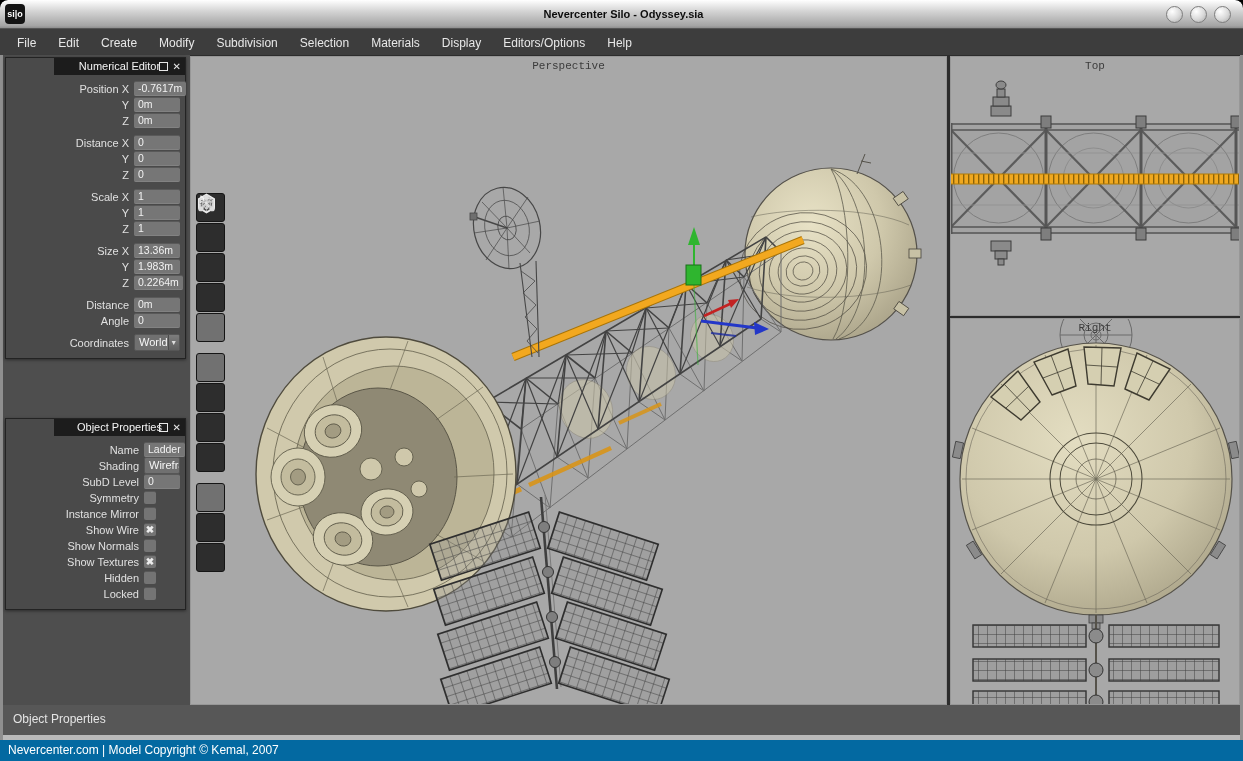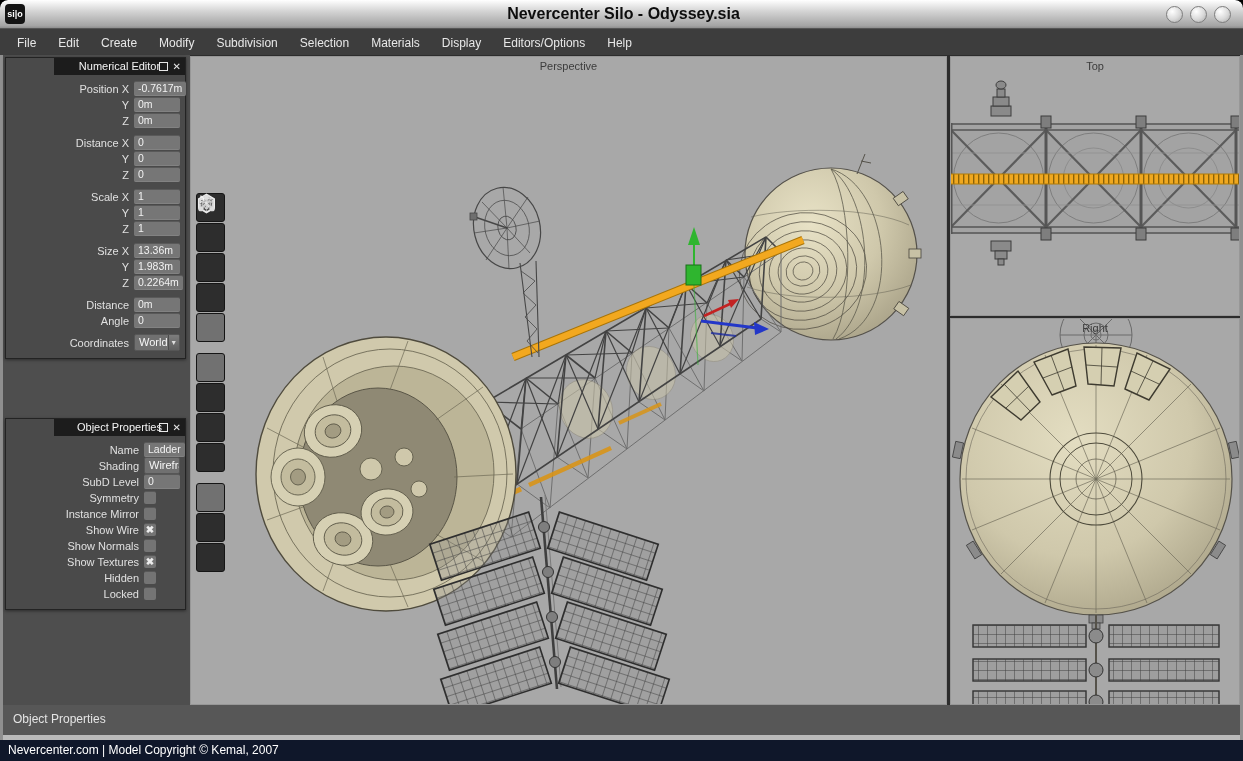--- a/index.html
+++ b/index.html
@@ -3,21 +3,21 @@
 <meta charset="utf-8">
 <style>
   html,body{margin:0;padding:0;background:#000;width:1243px;height:761px;overflow:hidden;
     font-family:"Liberation Sans",sans-serif;-webkit-font-smoothing:antialiased;}
   .win{position:absolute;inset:0;background:#2c2c2c;border-radius:8px 8px 0 0;overflow:hidden;}
   
   .titlebar{height:28px;background:linear-gradient(#ffffff,#d4d4d4 40%,#a4a4a4 92%,#8e8e8e);
     display:flex;align-items:center;position:relative;border-bottom:1px solid #555;border-radius:8px 8px 0 0;}
   .logo{width:20px;height:20px;margin-left:5px;background:#141414;border-radius:4px;color:#fff;
     font-size:9px;font-weight:bold;display:flex;align-items:center;justify-content:center;z-index:2;}
-  .title{position:absolute;left:4px;right:0;text-align:center;font-size:16px;font-weight:bold;color:#0d0d0d;}
+  .title{position:absolute;left:4px;right:0;text-align:center;font-size:11px;font-weight:bold;color:#0d0d0d;}
   .winbtns{margin-left:auto;display:flex;gap:7px;margin-right:12px;z-index:2;}
   .wbtn{width:15px;height:15px;border-radius:50%;border:1px solid #7d7d7d;
     background:radial-gradient(circle at 35% 30%,#ffffff,#d9d9d9 55%,#a8a8a8);}
   
   .menubar{height:27px;background:#3d3d3d;display:flex;align-items:center;padding-left:6px;border-bottom:1px solid #1d1d1d;}
   .mitem{color:#e8e8e8;font-size:12px;padding:0 11px;cursor:default;}
   
   .main{position:absolute;top:55px;left:0;right:0;bottom:21px;background:#2c2c2c;
     border-left:3px solid #8f8f8f;border-right:3px solid #8f8f8f;box-sizing:border-box;}
   .viewarea{position:absolute;top:0;left:0;right:0;bottom:35px;}
@@ -39,34 +39,34 @@
   .pfield{flex:1;height:13px;background:#767676;border-radius:2px;color:#f2f2f2;font-size:10.5px;
     line-height:13px;padding:0 4px;border-top:1px solid #595959;border-bottom:1px solid #828282;}
   .pdrop{flex:1;height:15px;background:#707070;border-radius:2px;display:flex;color:#f6f6f6;
     font-size:11px;line-height:15px;border:1px solid #565656;overflow:hidden;}
   .pdrop .val{flex:1;padding-left:4px;}
   .ddbtn{width:17px;background:linear-gradient(#7d7d7d,#5f5f5f);border-left:1px solid #4d4d4d;
     color:#ddd;font-size:7px;text-align:center;line-height:15px;}
   .chk{width:12px;height:12px;background:#747474;border-radius:2px;border-top:1px solid #585858;
     color:#ededed;font-size:10px;line-height:12px;text-align:center;font-weight:bold;flex:none;}
   
-  .vp{position:absolute;background:#a8a8a8;border:1px solid #979797;box-sizing:border-box;overflow:hidden;}
+  .vp{position:absolute;background:#a8a8a8;border:1px solid #979797;box-sizing:border-box;overflow:hidden;font-family:Liberation Mono, monospace;}
   #vpMain{left:187px;top:1px;width:757px;height:649px;}
   #vpTop{left:947px;top:1px;width:290px;height:260px;}
   #vpRight{left:947px;top:263px;width:290px;height:387px;}
   .vplabel{position:absolute;top:3px;left:0;right:0;text-align:center;font-size:11px;color:#3c3c3c;z-index:5;}
   .vp svg{position:absolute;left:0;top:0;}
   
   .tools{position:absolute;left:5px;top:136px;display:flex;flex-direction:column;z-index:6;}
   .tgroup{margin-bottom:10px;display:flex;flex-direction:column;}
   .tbtn{width:29px;height:29px;background:#2d2d2d;border:1px solid #151515;border-radius:3px;
     margin-bottom:1px;display:flex;align-items:center;justify-content:center;box-sizing:border-box;}
   .tbtn.sel{background:#717171;}
   
-  .footer{position:absolute;left:0;right:0;bottom:0;height:21px;background:#0f172a;color:#fff;
+  .footer{position:absolute;left:0;right:0;bottom:0;height:21px;background:#0369a1;color:#fff;
     font-size:12px;line-height:20px;padding-left:8px;}
 </style>
 </head>
 <body>
 
 <div class="win">
 
   <div class="titlebar">
     <div class="logo">si|o</div>
     <div class="title">Nevercenter Silo - Odyssey.sia</div>

